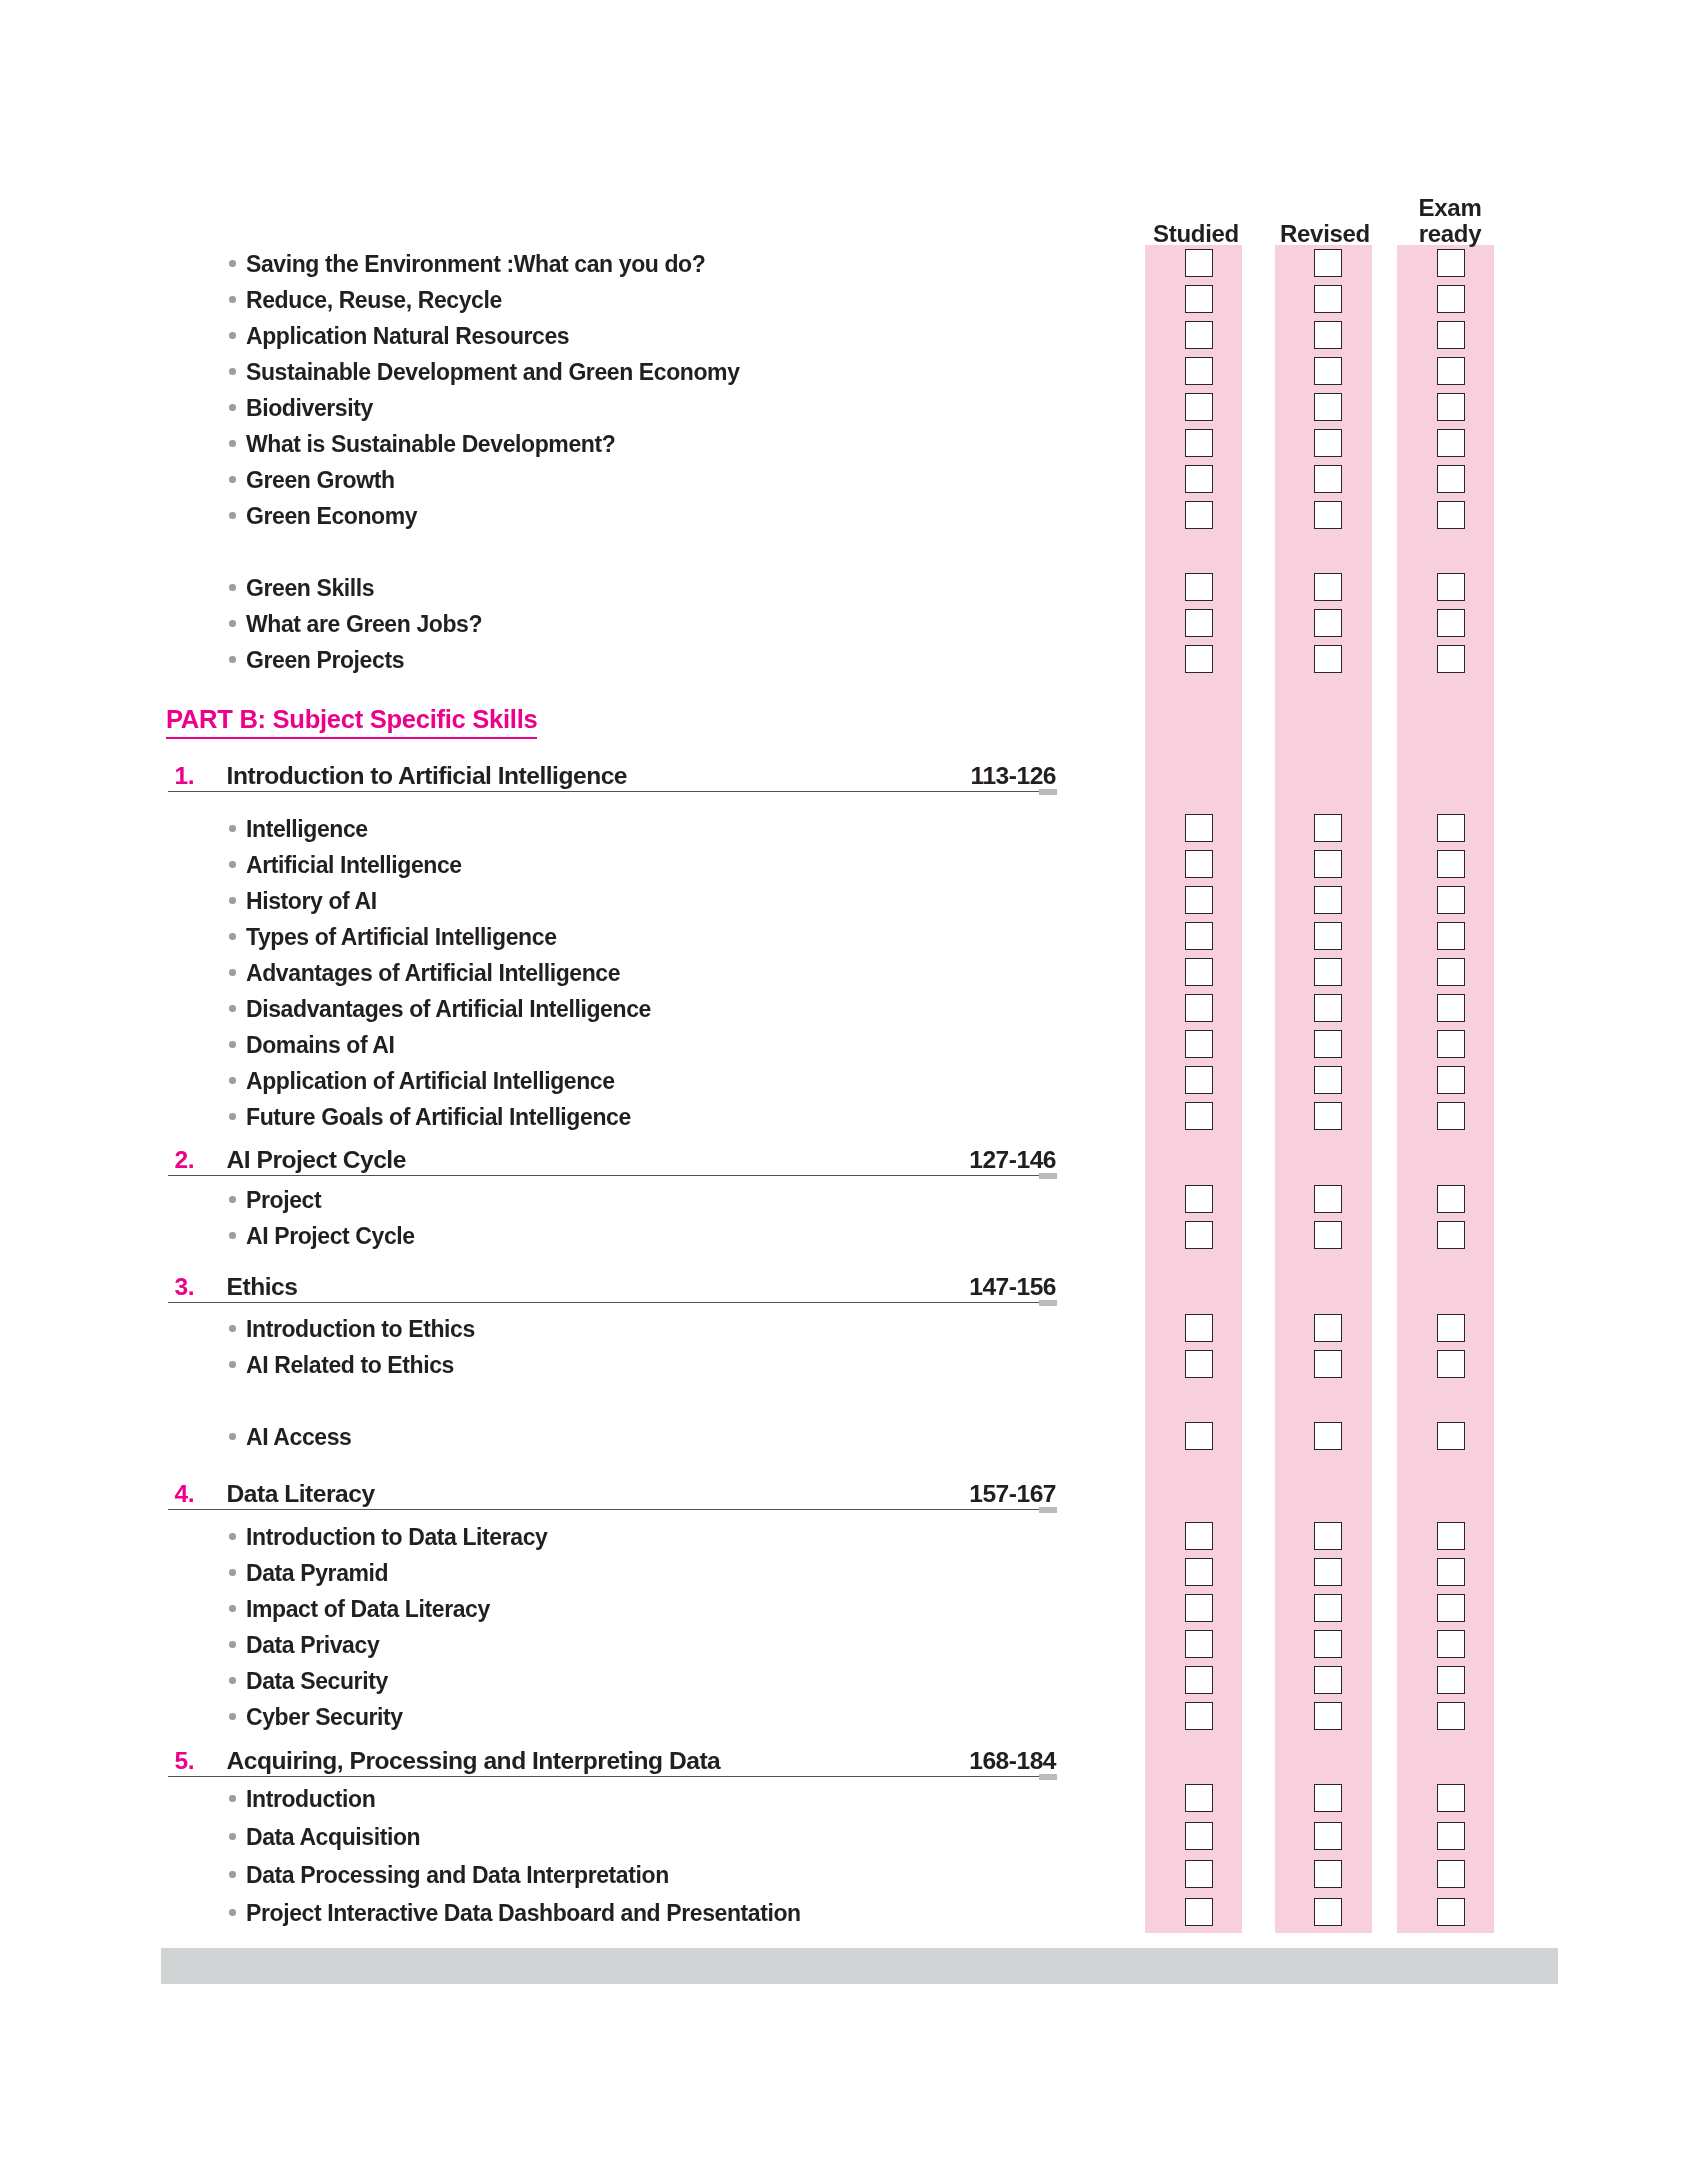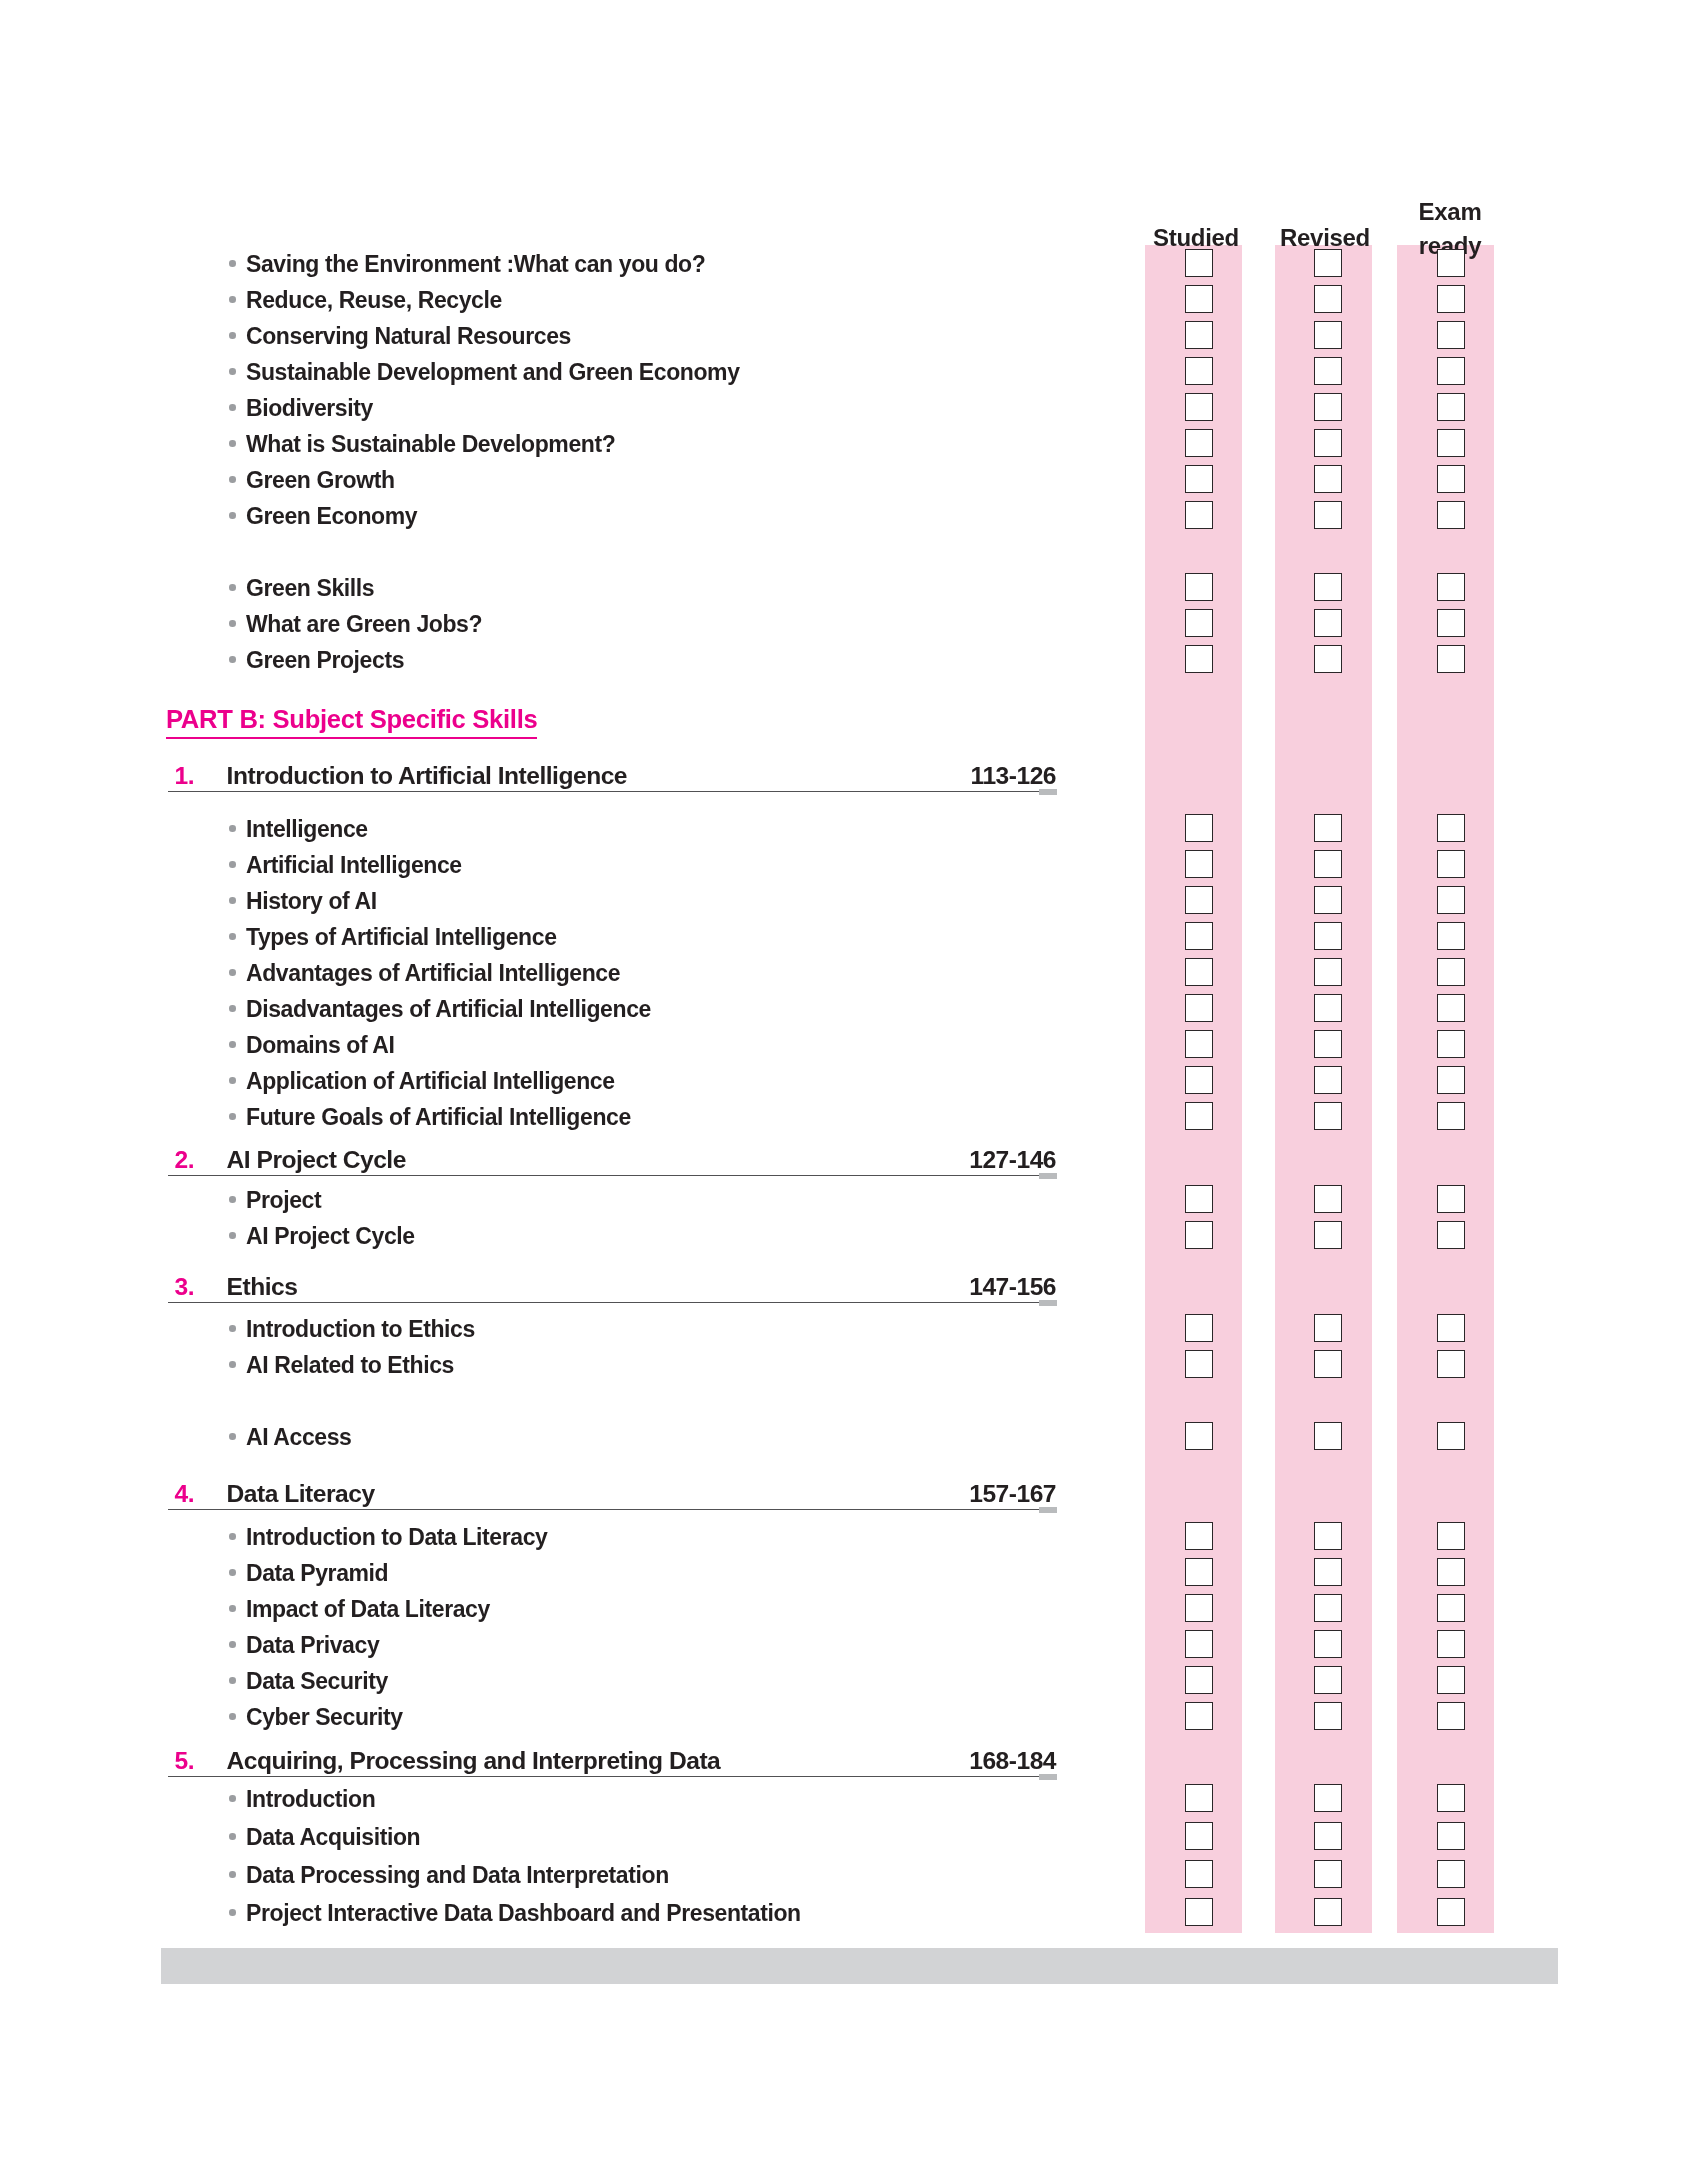--- a/index.html
+++ b/index.html
@@ -12,21 +12,21 @@
     --dot:#9b9da0;
     --boxborder:#2b2729;
   }
   html,body{margin:0;padding:0;}
   body{background:#ffffff;font-family:"Liberation Sans",sans-serif;color:var(--ink);}
   .page{position:relative;width:1703px;height:2177px;background:#fff;overflow:hidden;}
 
   .pink-strip{position:absolute;top:245px;width:97px;height:1688px;background:var(--pink);}
 
   .col-header{position:absolute;width:132px;text-align:center;font-weight:700;
-              font-size:24px;line-height:34px;letter-spacing:-0.3px;color:var(--ink);}
+              font-size:24px;line-height:26px;letter-spacing:-0.3px;color:var(--ink);}
   .col-header.wrap{width:76px;}
 
   .group{position:absolute;left:0;width:1703px;}
   .toc-row{position:absolute;left:0;width:1703px;display:flex;align-items:center;}
   .bullet-dot{position:absolute;left:229px;width:6.6px;height:6.6px;border-radius:50%;
               background:var(--dot);top:50%;margin-top:-2.8px;}
   .toc-label{position:absolute;left:246px;top:50%;transform:translateY(-50%);
              font-size:23px;font-weight:700;letter-spacing:-0.4px;white-space:nowrap;
              padding-top:2.8px;}
   .cbx{position:absolute;width:28px;height:28px;box-sizing:border-box;
@@ -107,21 +107,21 @@
         </div>
         <div class="toc-row" style="top: 36px; height: 36px;">
           <span class="bullet-dot"></span>
           <span class="toc-label">Reduce, Reuse, Recycle</span>
           <span class="cbx" style="left: 1185px; top: 3.8px;"></span>
           <span class="cbx" style="left: 1314px; top: 3.8px;"></span>
           <span class="cbx" style="left: 1437px; top: 3.8px;"></span>
         </div>
         <div class="toc-row" style="top: 72px; height: 36px;">
           <span class="bullet-dot"></span>
-          <span class="toc-label">Conserving Natural Resources</span>
+          <span class="toc-label">Application Natural Resources</span>
           <span class="cbx" style="left: 1185px; top: 3.8px;"></span>
           <span class="cbx" style="left: 1314px; top: 3.8px;"></span>
           <span class="cbx" style="left: 1437px; top: 3.8px;"></span>
         </div>
         <div class="toc-row" style="top: 108px; height: 36px;">
           <span class="bullet-dot"></span>
           <span class="toc-label">Sustainable Development and Green Economy</span>
           <span class="cbx" style="left: 1185px; top: 3.8px;"></span>
           <span class="cbx" style="left: 1314px; top: 3.8px;"></span>
           <span class="cbx" style="left: 1437px; top: 3.8px;"></span>

